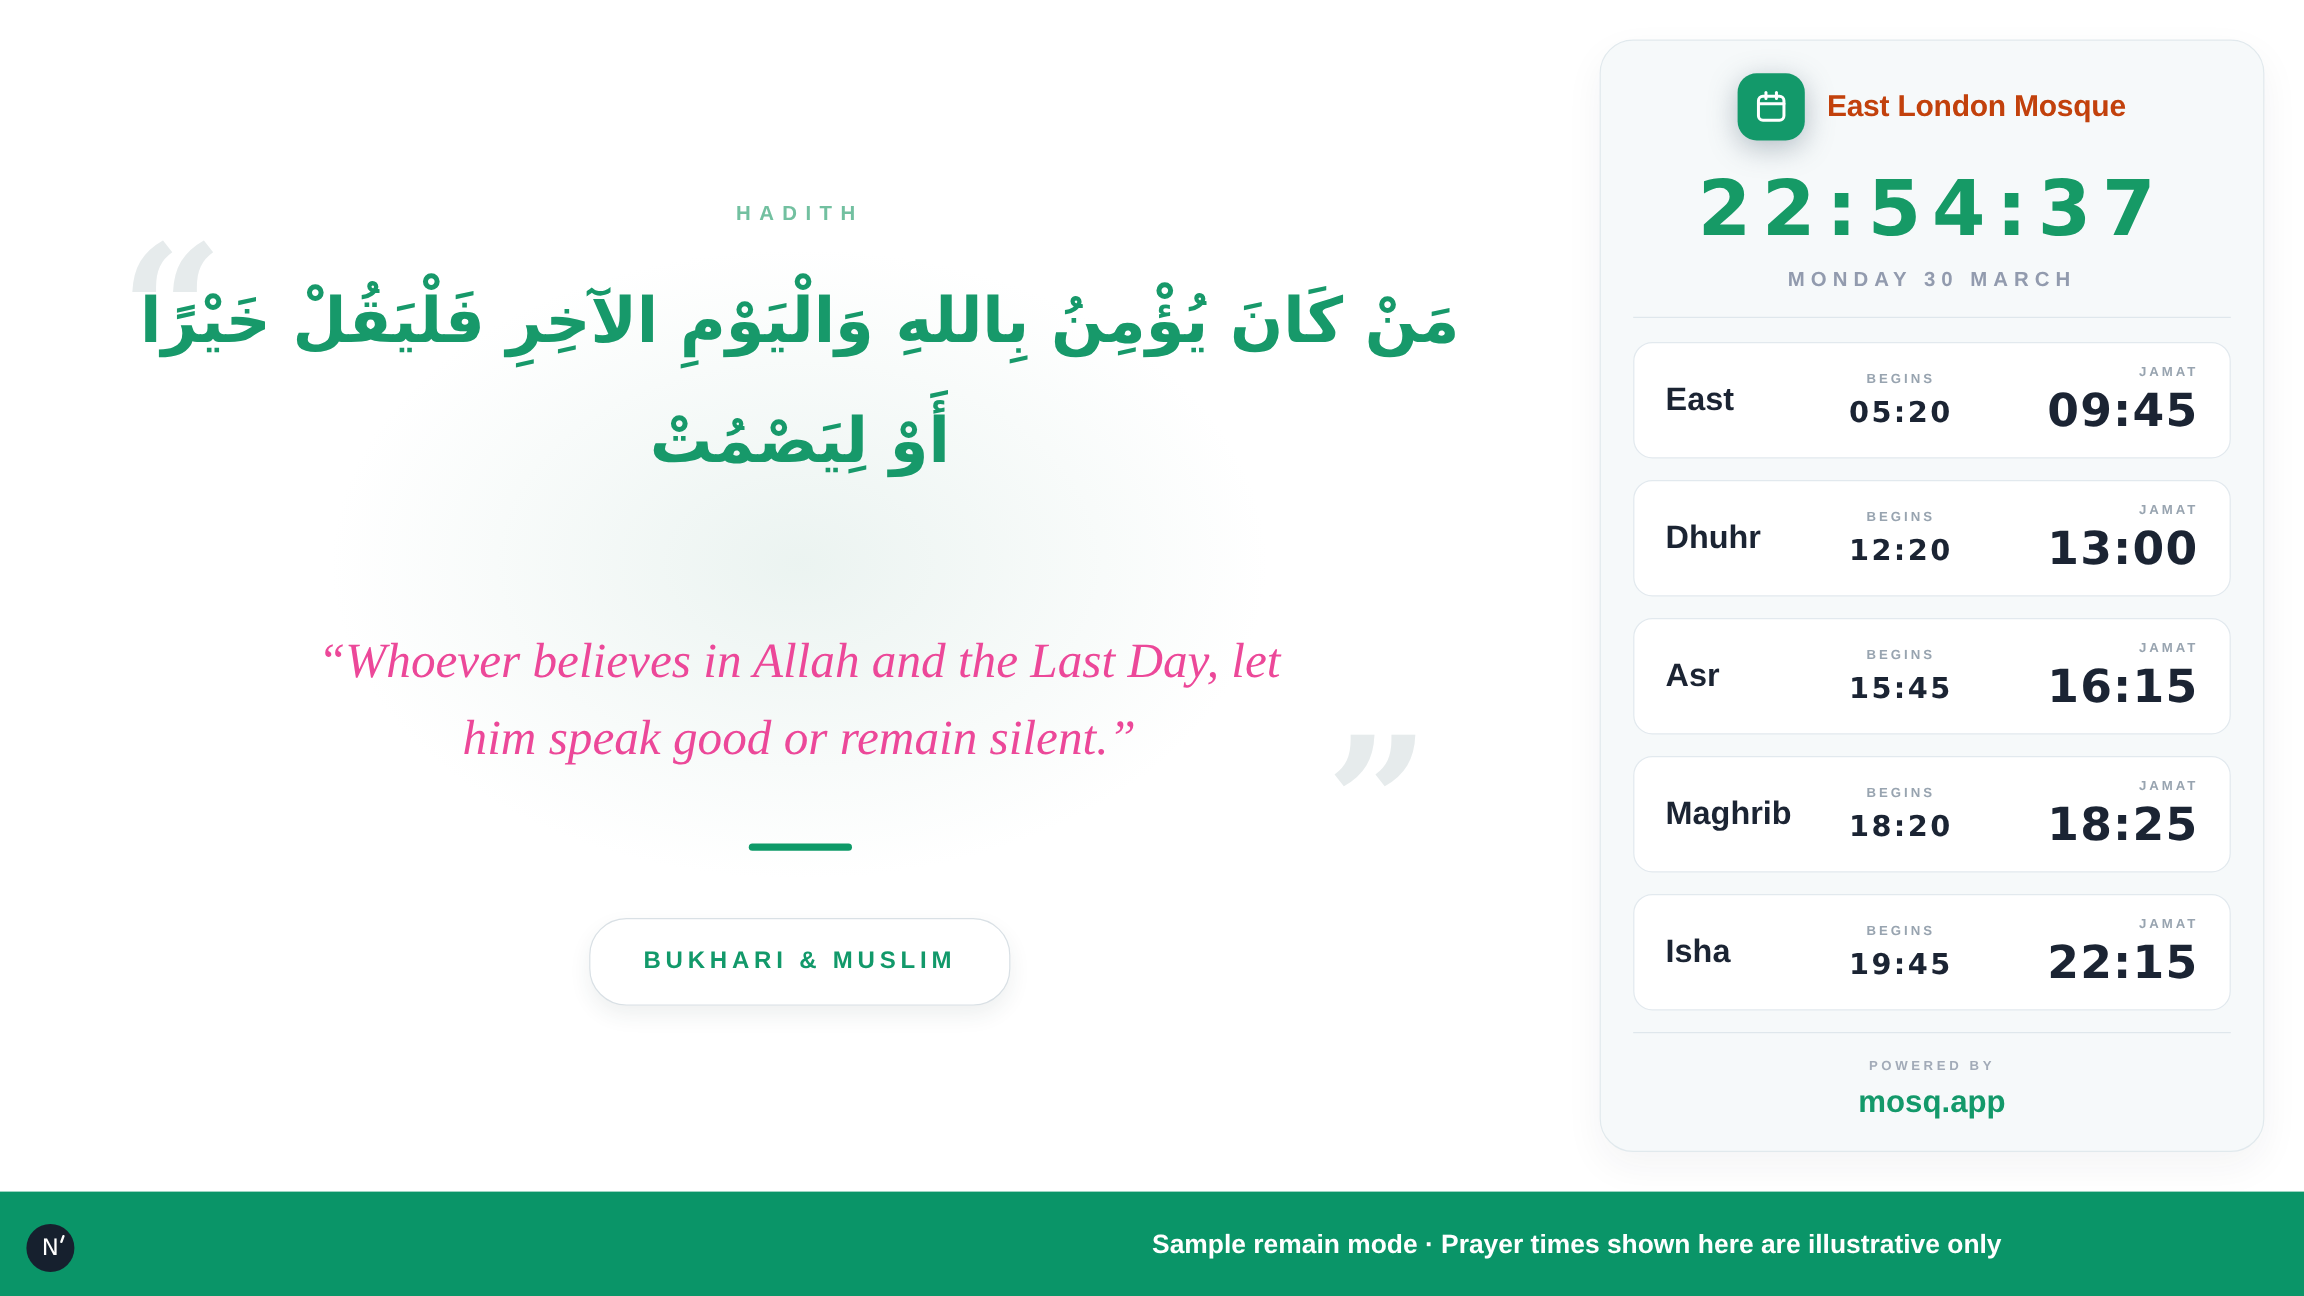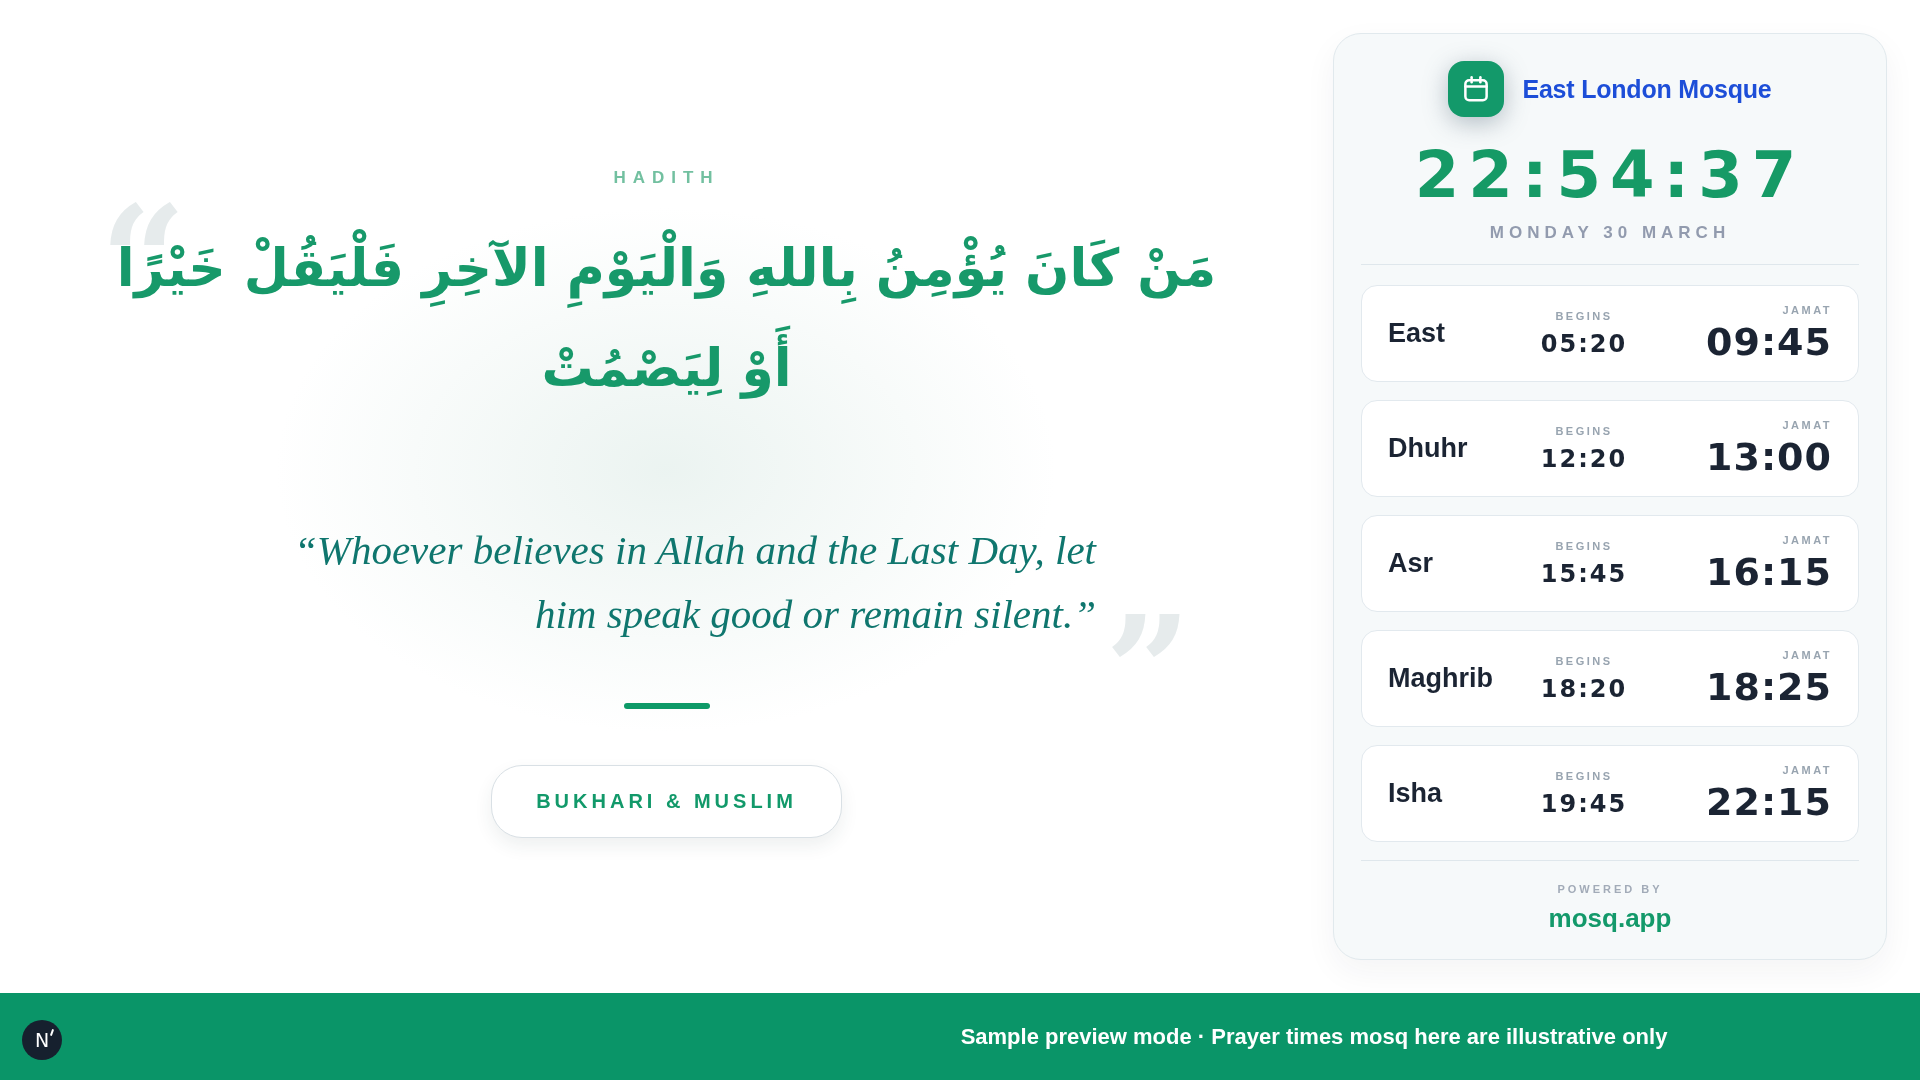--- a/index.html
+++ b/index.html
@@ -40,22 +40,21 @@
     color: #e6ebec;
     font-size: 150px; line-height: 1;
     user-select: none;
   }
   .deco-quote.open  { left: 100px; top: 185px; }
   .deco-quote.close { left: 1105px; top: 595px; }
   .english-quote {
     position: absolute; left: 236px; width: 860px; top: 518px;
     font-family: "Liberation Serif", serif; font-style: italic;
     font-size: 41px; line-height: 64px;
-    color: #0f766e;
-    text-align: right;
+    color: #ec4899;
   }
   .quote-divider {
     position: absolute; left: 624px; top: 703px;
     width: 86px; height: 6px; border-radius: 3px;
     background: #0e9a68;
   }
   .source-button {
     position: absolute; left: 491px; top: 765px;
     width: 351px; height: 73px;
     background: #ffffff;
@@ -81,21 +80,21 @@
     display: flex; align-items: center; justify-content: center;
     gap: 18px; margin-top: 0;
   }
   .calendar-badge {
     width: 56px; height: 56px; flex: 0 0 56px;
     background: #13996a; border-radius: 16px;
     display: flex; align-items: center; justify-content: center;
     box-shadow: 0 6px 24px rgba(95,115,130,0.45);
   }
   .mosque-name {
-    font-size: 25px; font-weight: 800; color: #1d4ed8;
+    font-size: 25px; font-weight: 800; color: #c2410c;
     letter-spacing: -0.2px;
   }
   .clock {
     margin-top: 26px; text-align: center;
     font-family: "DejaVu Sans", sans-serif;
     font-size: 64px; font-weight: 800; letter-spacing: 9px;
     color: #169a66; line-height: 1;
   }
   .widget-date {
     margin-top: 16px; text-align: center;
@@ -281,19 +280,19 @@
   <div class="footer-divider"></div>
 
   <div class="powered-by">
     <div class="powered-label">POWERED BY</div>
     <div class="powered-brand">mosq.app</div>
   </div>
 
 </aside>
 
 <footer class="bottom-bar">
-  <div class="bar-notice">Sample preview mode · Prayer times mosq here are illustrative only</div>
+  <div class="bar-notice">Sample remain mode · Prayer times shown here are illustrative only</div>
 </footer>
 
 <div class="dev-badge">
   <span>N</span>
   <i class="tick"></i>
 </div>
 
 </body></html>

